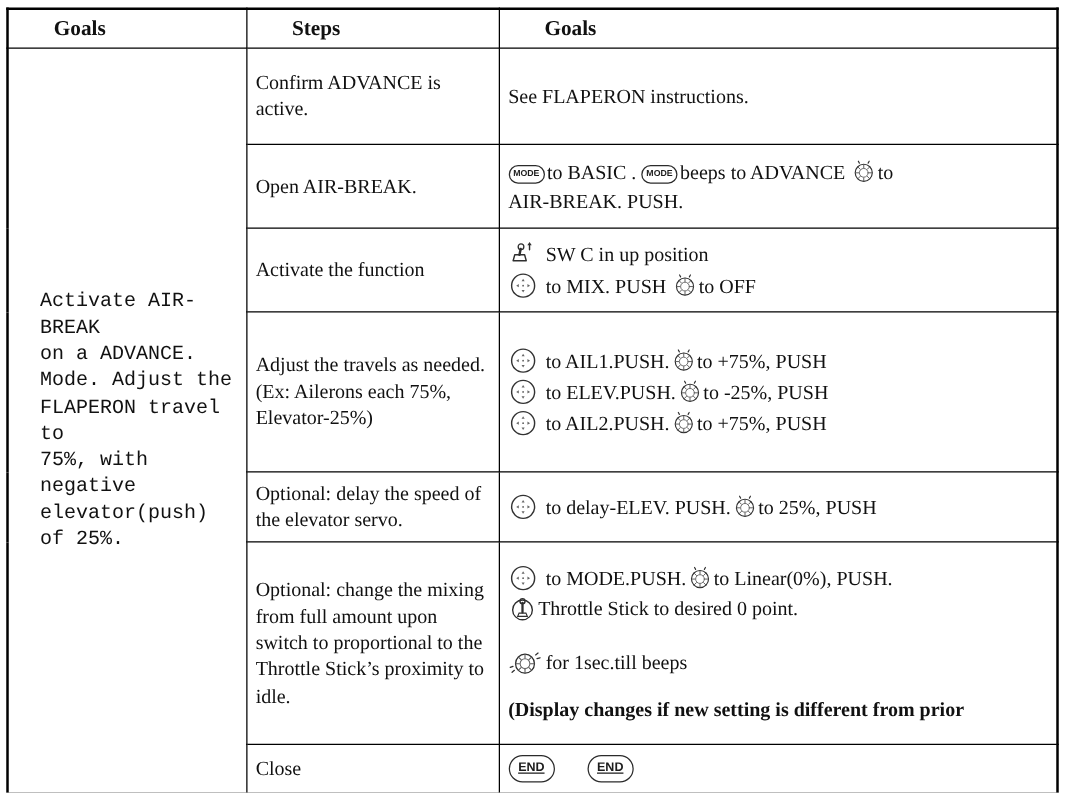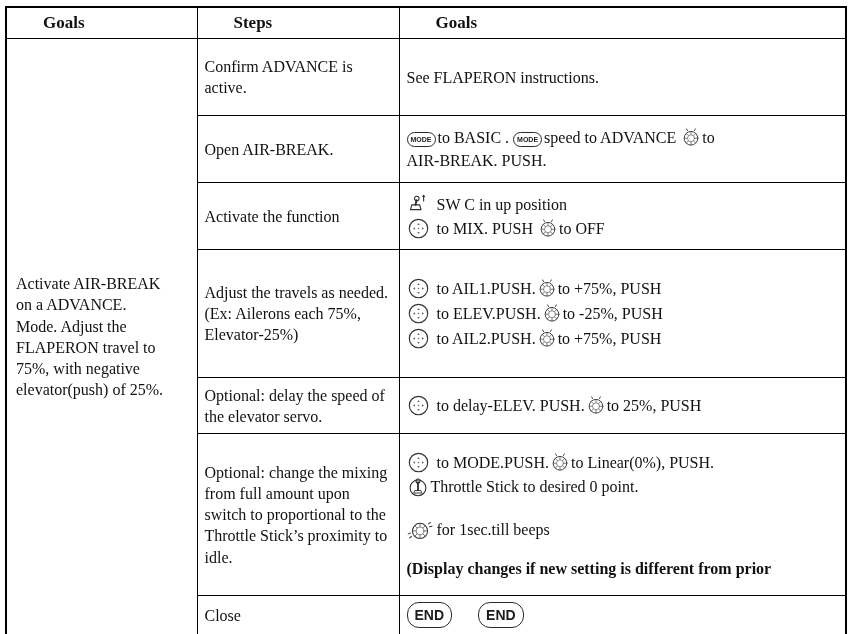--- a/index.html
+++ b/index.html
@@ -17,38 +17,38 @@
   col.c-steps{width:202px;}
   td,th{
     border:1.5px solid #000;vertical-align:middle;
     padding:4px 8px 4px 7px;box-sizing:border-box;
     font-size:16px;line-height:1.32;text-align:left;font-weight:normal;
   }
   tr.r-head{height:28px;}
   tr.r1{height:77px;} tr.r2{height:67px;} tr.r3{height:67px;}
   tr.r4{height:128px;} tr.r5{height:56px;} tr.r6{height:162px;} tr.r7{height:39px;}
   th.hd{font-weight:bold;font-size:17px;padding-left:36px;}
-  td.goals-cell{padding-left:9px;padding-right:4px;}
+  td.goals-cell{padding-left:25px;padding-right:4px;font-family:Liberation Mono, monospace;}
   .line{margin:2px 0;white-space:nowrap;}
   .gap-lg{margin-top:16px;font-weight:bold;}
   .gap-xl{margin-top:20px;}
   
   svg.ic{display:inline-block;vertical-align:-5px;}
   svg.ic-pad{width:23px;height:23px;margin-right:7px;vertical-align:-6px;}
   svg.ic-dial{width:20px;height:20px;margin:0 1px;vertical-align:-4px;}
   svg.ic-dial-press{width:26px;height:24px;margin-right:4px;vertical-align:-7px;}
   svg.ic-switch{width:21px;height:21px;margin-right:9px;vertical-align:-4px;}
   svg.ic-stick{width:22px;height:22px;margin-right:2px;vertical-align:-6px;}
   .pill{
     display:inline-block;border:1.5px solid #2b2b2b;color:#1c1c1c;
     font-family:"Liberation Sans","DejaVu Sans",sans-serif;font-weight:bold;
     line-height:1;vertical-align:middle;background:#fff;text-align:center;
   }
   .pill-mode{font-size:7px;padding:3px 3px;border-radius:8px;margin:0 2px 0 0;letter-spacing:0;}
-  .pill-end{font-size:14px;padding:5px 7px;border-radius:12px;margin-right:26px;}
+  .pill-end{font-size:10px;padding:5px 7px;border-radius:12px;margin-right:26px;text-decoration:underline;}
   .defs{position:absolute;width:0;height:0;overflow:hidden;}
 </style>
 </head>
 <body>
 
 <svg class="defs" aria-hidden="true">
   <symbol id="sym-dial" viewBox="0 0 24 24">
     <g fill="none" stroke="#2f2f2f" stroke-width="1.1" stroke-linecap="round">
       <circle cx="12" cy="13.5" r="8.2"></circle>
       <circle cx="12" cy="13.5" r="4.2" stroke="#666" stroke-width="0.9"></circle>
@@ -141,21 +141,21 @@
       </td>
       <td>Confirm ADVANCE is active.</td>
       <td>See FLAPERON instructions.</td>
     </tr>
 
     <tr class="r2">
       <td>Open AIR-BREAK.</td>
       <td>
         <div class="line">
           <span class="pill pill-mode">MODE</span><span>to BASIC .</span>
-          <span class="pill pill-mode">MODE</span><span>speed to ADVANCE</span>
+          <span class="pill pill-mode">MODE</span><span>beeps to ADVANCE</span>
           <svg class="ic ic-dial">
                 <use href="#sym-dial"></use>
               </svg><span>to</span>
         </div>
         <div class="line">
           <span>AIR-BREAK. PUSH.</span>
         </div>
       </td>
     </tr>
 

